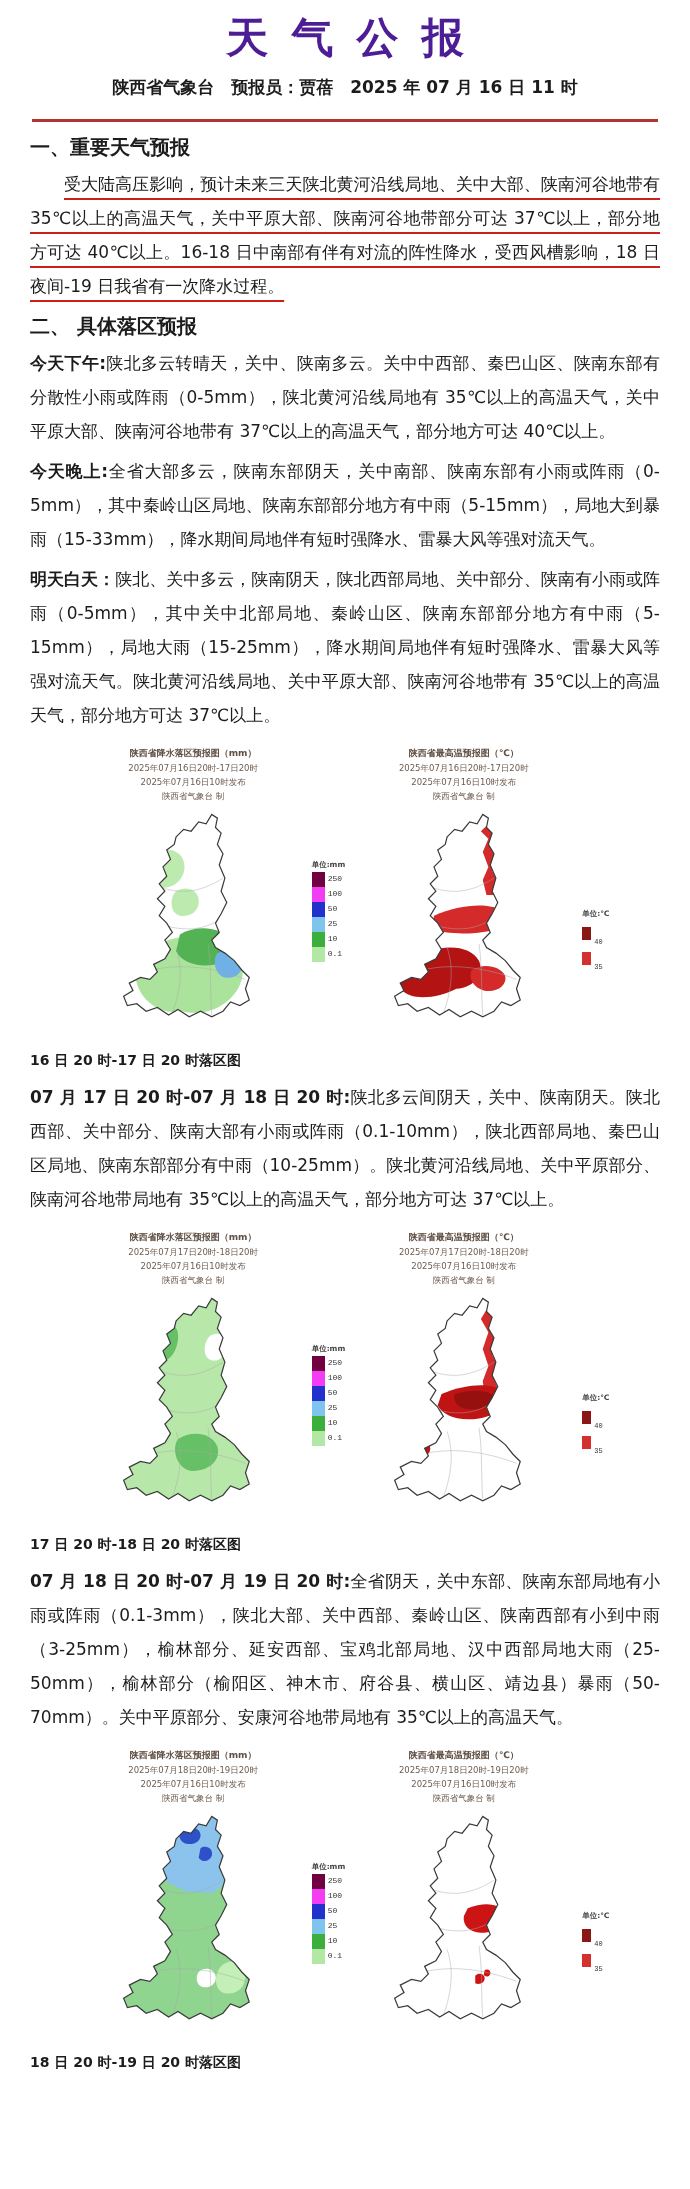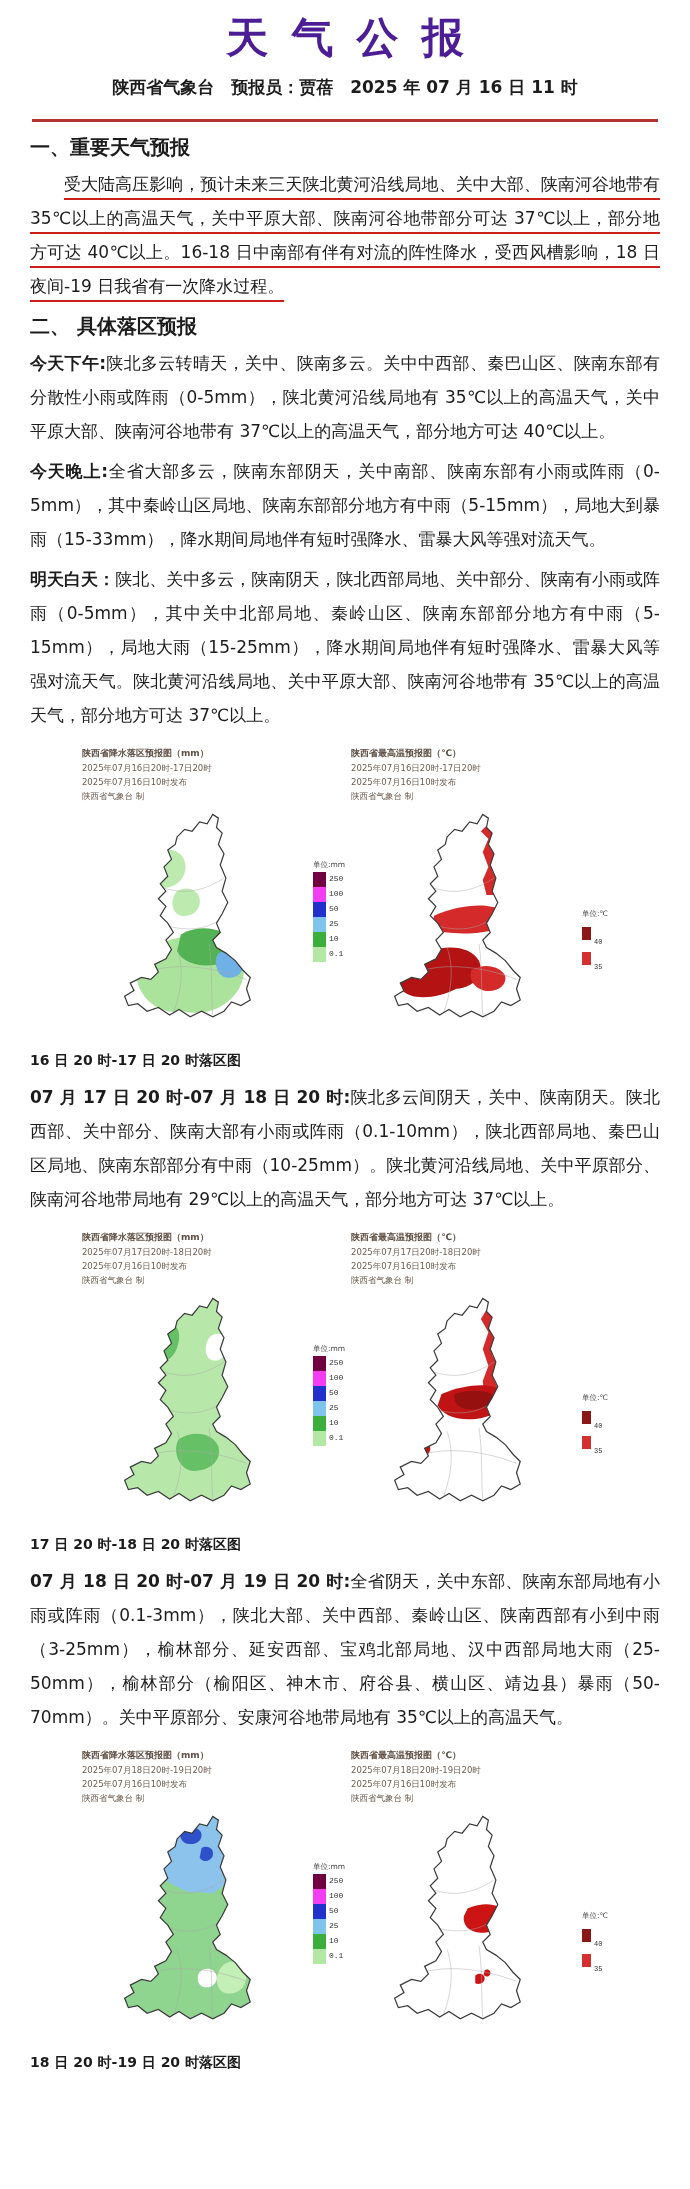--- a/index.html
+++ b/index.html
@@ -8,27 +8,27 @@
   .doc-title{color:#4c1d95;font-size:42px;font-weight:900;text-align:center;letter-spacing:0.55em;text-indent:0.55em;margin:4px 0 10px 0;}
   .doc-subtitle{font-size:17px;font-weight:700;text-align:center;padding-bottom:20px;border-bottom:3px solid #b23330;margin:0 2px 12px 2px;}
   .sec-heading{font-size:20px;font-weight:800;margin:10px 0 6px 0;}
   p.body-para{font-size:17px;line-height:2.0;text-align:justify;margin:0 0 6px 0;}
   p.indent{text-indent:2em;}
   .red-underline{text-decoration:underline;text-decoration-color:#cc1f1a;text-decoration-thickness:1.6px;text-underline-offset:8px;}
   .lead{font-weight:700;}
   
   .map-block{margin:14px 0 10px 0;}
   .map-row{display:flex;justify-content:center;align-items:flex-start;gap:6px;}
-  .map-panel{width:225px;text-align:left;}
+  .map-panel{width:225px;text-align:center;}
   .map-head{font-size:8.5px;color:#6d5c50;line-height:1.65;margin-bottom:2px;}
   .map-head .map-title{font-size:9px;font-weight:700;color:#5f4f44;}
   .map-svg{display:flex;justify-content:center;}
   .legend-precip{align-self:center;margin-top:46px;}
   .legend-temp{align-self:center;margin-top:104px;}
-  .legend-title{font-size:7.5px;color:#444;margin-bottom:2px;font-weight:400;}
+  .legend-title{font-size:7.5px;color:#444;margin-bottom:2px;font-weight:700;}
   .legend-row{display:flex;align-items:center;line-height:0;}
   .legend-row .sw{width:13px;height:15px;display:inline-block;}
   .legend-row .lab{font-size:8px;color:#333;margin-left:3px;line-height:1;font-family:Liberation Mono, monospace;}
   .legend-temp .legend-row .sw{width:9px;height:13px;}
   .legend-temp .legend-row .lab{font-size:7px;margin-top:18px;}
   .map-caption{font-size:14px;font-weight:800;margin-top:22px;}
 </style>
 </head>
 <body>
 
@@ -148,21 +148,21 @@
           </div>
           <div class="legend-row">
             <span class="sw" style="background:#d43030"></span>
             <span class="lab">35</span>
           </div>
         </div>
     </div>
     <div class="map-caption">16 日 20 时-17 日 20 时落区图</div>
   </div>
 
-  <p class="body-para"><span class="lead">07 月 17 日 20 时-07 月 18 日 20 时:</span><span>陕北多云间阴天，关中、陕南阴天。陕北西部、关中部分、陕南大部有小雨或阵雨（0.1-10mm），陕北西部局地、秦巴山区局地、陕南东部部分有中雨（10-25mm）。陕北黄河沿线局地、关中平原部分、陕南河谷地带局地有 29℃以上的高温天气，部分地方可达 37℃以上。</span></p>
+  <p class="body-para"><span class="lead">07 月 17 日 20 时-07 月 18 日 20 时:</span><span>陕北多云间阴天，关中、陕南阴天。陕北西部、关中部分、陕南大部有小雨或阵雨（0.1-10mm），陕北西部局地、秦巴山区局地、陕南东部部分有中雨（10-25mm）。陕北黄河沿线局地、关中平原部分、陕南河谷地带局地有 35℃以上的高温天气，部分地方可达 37℃以上。</span></p>
 
   <div class="map-block">
     <div class="map-row">
       <div class="map-panel">
         <div class="map-head">
           <div class="map-title">陕西省降水落区预报图（mm）</div>
           <div>2025年07月17日20时-18日20时</div>
           <div>2025年07月16日10时发布</div>
           <div>陕西省气象台 制</div>
         </div>

